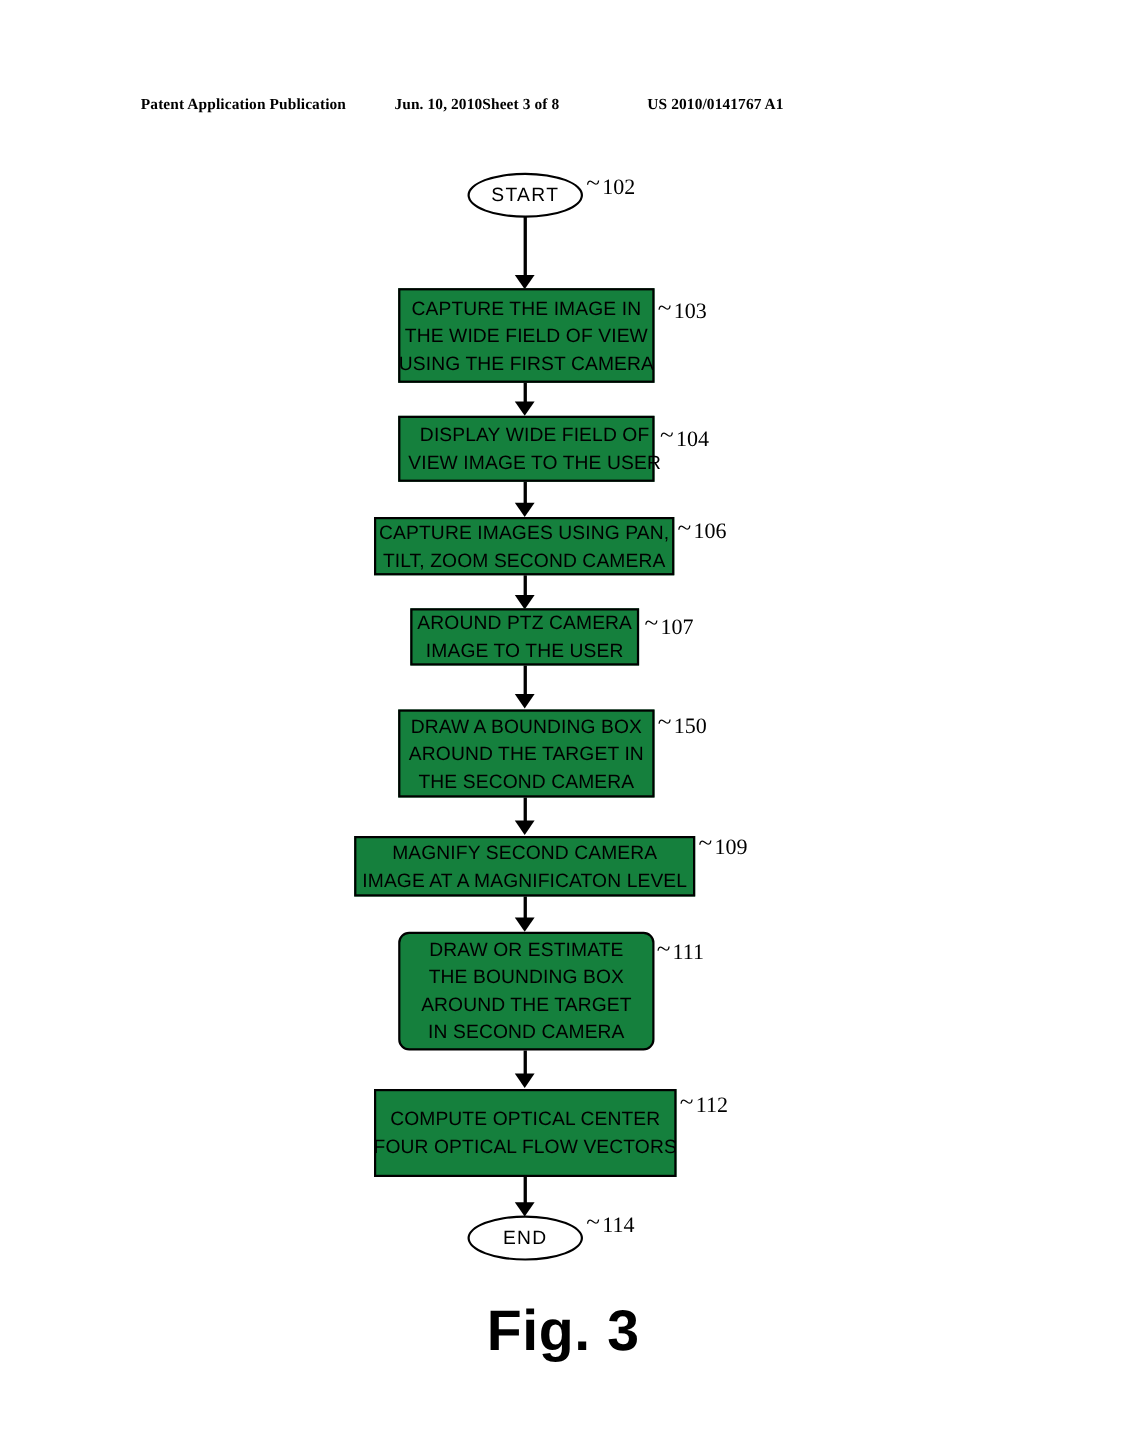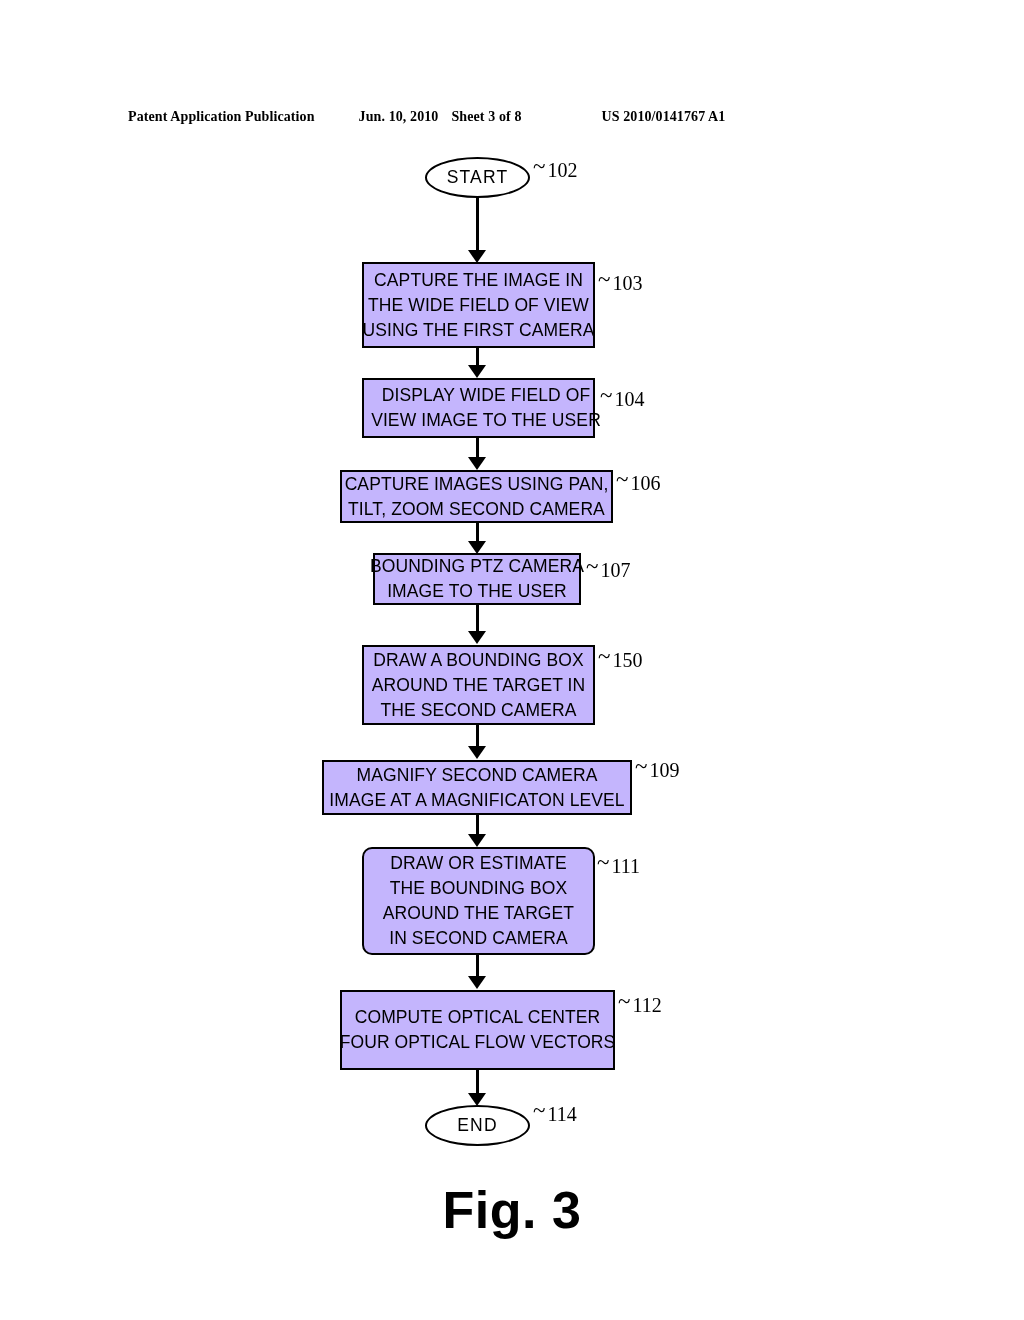--- a/index.html
+++ b/index.html
@@ -26,38 +26,38 @@
     height: 24px;
     display: flex;
     align-items: baseline;
     font-family: "Liberation Serif", serif;
     font-weight: bold;
     font-size: 14px;
     letter-spacing: 0.1px;
     white-space: nowrap;
   }
   .hdr-pub   { flex: 0 0 auto; }
-  .hdr-mid   { flex: 0 0 auto; margin-left: 44px; margin-top: 21px; }
-  .hdr-sheet { flex: 0 0 auto; margin-left: 13px; }
+  .hdr-mid   { flex: 0 0 auto; margin-left: 44px; }
+  .hdr-sheet { flex: 0 0 auto; }
   .hdr-num   { flex: 0 0 auto; margin-left: 80px; }
 
   
   .flow {
     position: absolute;
     left: 0;
     top: 0;
     width: 1024px;
     height: 1320px;
   }
 
   .node {
     position: absolute;
     box-sizing: border-box;
     border: 2.5px solid #000;
-    background: #c4b5fd;
+    background: #15803d;
     display: flex;
     flex-direction: column;
     align-items: center;
     justify-content: center;
     text-align: left;
     font-size: 17.5px;
     line-height: 25px;
     letter-spacing: 0.1px;
     padding: 2px 6px;
   }
@@ -177,21 +177,21 @@
   </div>
   <div class="ref" style="left:616px; top:470px;">
     <span class="tilde">~</span>
     <span>106</span>
   </div>
 
   <div class="conn" style="top:523px; height:19px;"></div>
   <div class="arrowhead" style="top:541px;"></div>
 
   <div class="node" style="left:373px; top:553px; width:208px; height:52px;">
-    <span class="ln">BOUNDING PTZ CAMERA</span>
+    <span class="ln">AROUND PTZ CAMERA</span>
     <span class="ln">IMAGE TO THE USER</span>
   </div>
   <div class="ref" style="left:586px; top:557px;">
     <span class="tilde">~</span>
     <span>107</span>
   </div>
 
   <div class="conn" style="top:605px; height:27px;"></div>
   <div class="arrowhead" style="top:631px;"></div>
 

